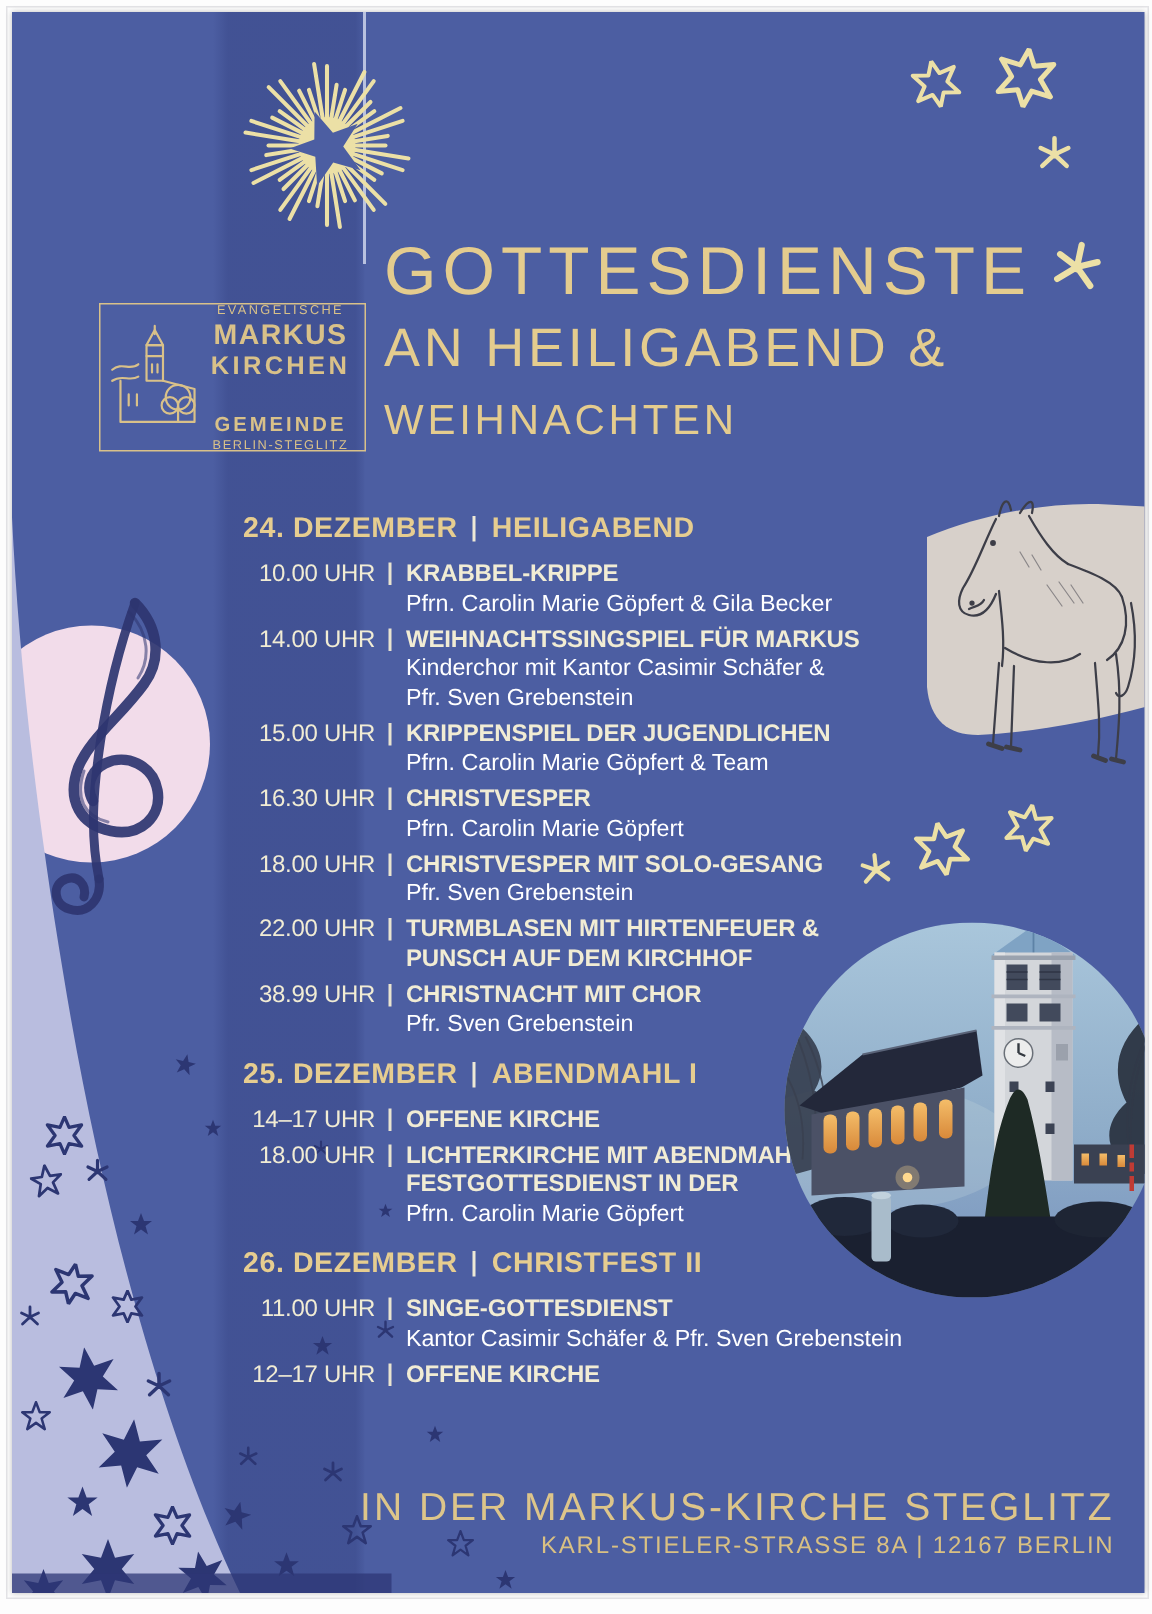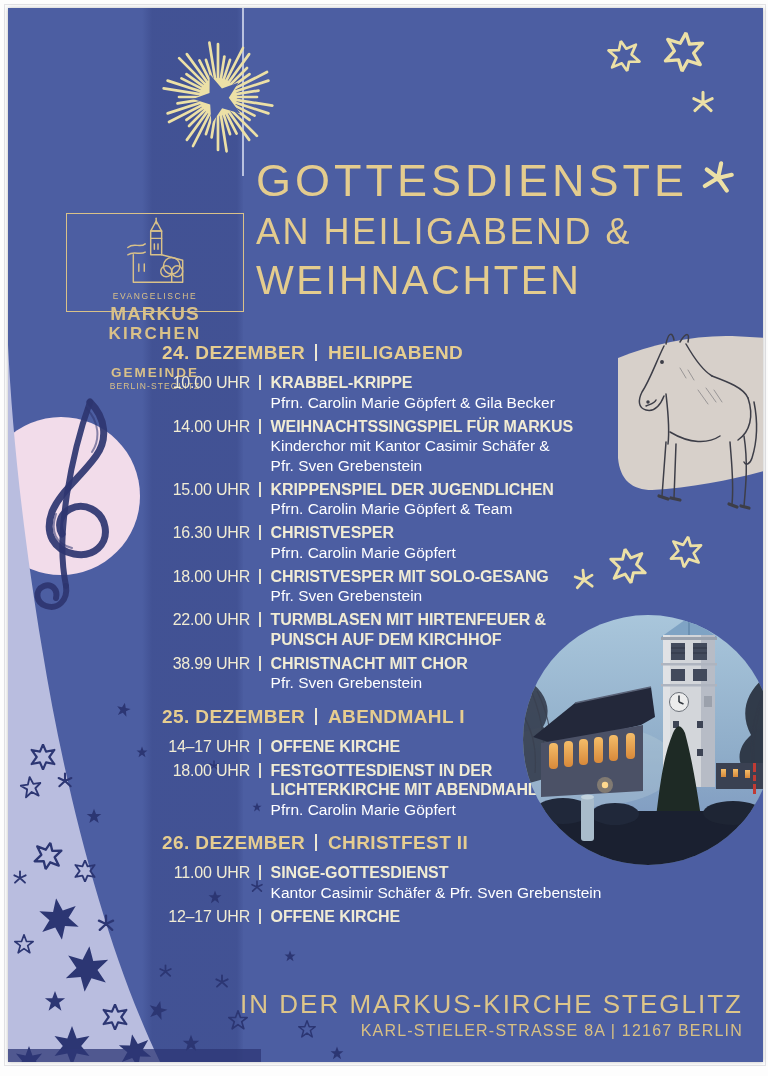--- a/index.html
+++ b/index.html
@@ -11,34 +11,34 @@
     background:linear-gradient(90deg,rgba(42,54,116,0) 0%,rgba(42,54,116,.30) 10%,rgba(42,54,116,.30) 94%,rgba(42,54,116,.05) 100%);}
   .topline{position:absolute;left:234px;top:0;width:1.5px;height:168px;background:#ccd3ea;opacity:.85;}
 
   
   .burst{position:absolute;left:146px;top:25px;width:128px;height:128px;}
 
   
   .star{position:absolute;pointer-events:none;}
 
   
-  .logo{position:absolute;left:58px;top:205px;width:176px;height:97px;border:1.3px solid #d9c189;display:flex;align-items:center;color:#d9c189;flex-direction:column;}
+  .logo{position:absolute;left:58px;top:194px;width:176px;height:97px;border:1.3px solid #d9c189;display:flex;align-items:center;color:#d9c189;}
   .logo-icon{width:64px;height:78px;margin-left:6px;flex:none;}
   .logo-text{width:100px;text-align:center;line-height:1;}
   .lg1{font-size:8.5px;letter-spacing:1.6px;margin-bottom:3px;}
   .lg2{font-size:19px;font-weight:700;letter-spacing:1px;margin-bottom:2px;}
   .lg3{font-size:17px;font-weight:700;letter-spacing:2.2px;margin-bottom:2px;}
   .lg4{font-size:13.5px;font-weight:700;letter-spacing:2px;margin-bottom:3px;margin-top:24px;}
   .lg5{font-size:8.5px;letter-spacing:1.1px;}
 
   
   .title{position:absolute;left:248px;top:146px;color:#e4cc8e;}
   .t1{font-size:45px;letter-spacing:4px;line-height:54px;}
   .t2{font-size:36px;letter-spacing:2.5px;line-height:48px;}
-  .t3{font-size:40px;letter-spacing:2.5px;line-height:48px;}
+  .t3{font-size:28px;letter-spacing:2.5px;line-height:48px;}
 
   
   .schedule{position:absolute;left:154px;top:334px;width:452px;}
   .section{margin-bottom:13px;}
   .section-header{display:flex;align-items:flex-start;color:#e6cd90;font-size:19px;font-weight:700;letter-spacing:.4px;line-height:22px;margin-bottom:9px;}
   .event{display:flex;align-items:flex-start;margin-bottom:4.5px;}
   .time{width:88px;flex:none;text-align:right;color:#f1ecd4;font-weight:400;font-size:16px;line-height:19.5px;letter-spacing:-.2px;}
   .sep{flex:none;width:1.6px;background:#e9e4cf;height:15px;margin:2px 10px 0 9px;}
   .hsep{flex:none;width:1.8px;background:#eee9d6;height:17px;margin:2px 11px 0 10px;}
   .ev-content{flex:1;}
@@ -397,22 +397,22 @@
             <div class="time">14–17 UHR</div>
             <div class="sep"></div>
             <div class="ev-content">
               <div class="title-line">OFFENE KIRCHE</div>
             </div>
           </div>
           <div class="event">
             <div class="time">18.00 UHR</div>
             <div class="sep"></div>
             <div class="ev-content">
+              <div class="title-line">LICHTERKIRCHE MIT ABENDMAHL</div>
               <div class="title-line">FESTGOTTESDIENST IN DER</div>
-              <div class="title-line">LICHTERKIRCHE MIT ABENDMAHL</div>
               <div class="detail-line">Pfrn. Carolin Marie Göpfert</div>
             </div>
           </div>
         </div>
         <div class="section">
           <div class="section-header">
             <span>26. DEZEMBER</span>
             <span class="hsep"></span>
             <span>CHRISTFEST II</span>
           </div>

